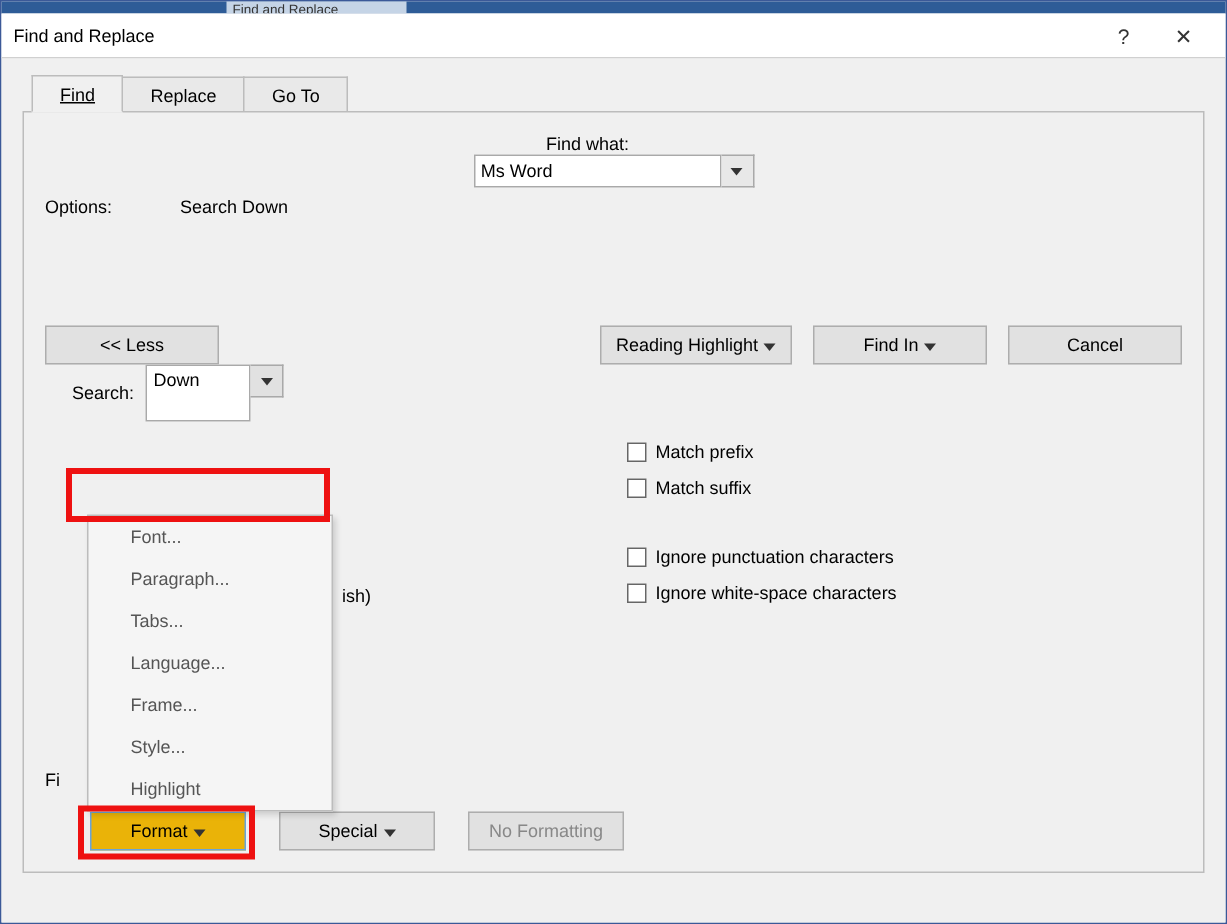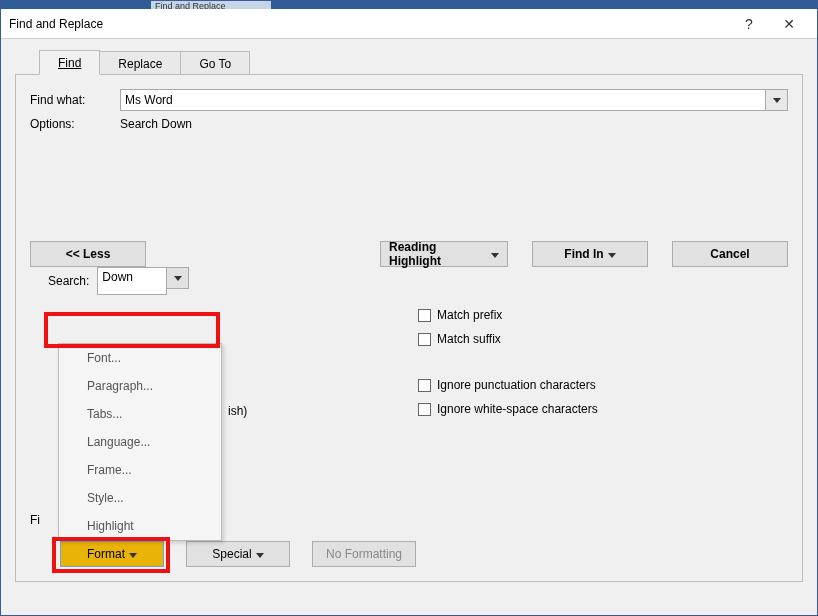--- a/index.html
+++ b/index.html
@@ -6,44 +6,44 @@
   body { margin: 0; background: #fff; font-size: 12px; color: #000; }
   .window { width: 818px; height: 616px; position: relative; border: 1px solid #3b5998; background: #f0f0f0; }
   
   .bgstrip { position:absolute; top:0; left:0; right:0; height:8px; background:#2e5c97; }
   .bgtab { position:absolute; top:0; left:150px; height:8px; width:120px; background:#c5d4e6; font-size:9px; padding:0 4px; color:#333; overflow:hidden; white-space:nowrap;}
   .titlebar { position:absolute; top:8px; left:0; right:0; height:30px; background:#fff; display:flex; align-items:center; padding:0 8px; border-bottom:1px solid #d0d0d0;}
   .titlebar .title { flex:1; font-size:12px; }
   .titlebar .winbtn { width:40px; height:28px; display:flex; align-items:center; justify-content:center; font-size:14px; color:#333; cursor:default;}
   .content { position:absolute; top:38px; left:0; right:0; bottom:0; background:#f0f0f0; padding:10px 14px 14px 14px;}
   
-  .tabrow { display:flex; align-items:flex-end; height:26px; margin-left:24px;text-align:center; }
+  .tabrow { display:flex; align-items:flex-end; height:26px; margin-left:6px;text-align:center; }
   .tab { padding:5px 18px 4px 18px; border:1px solid #bcbcbc; border-bottom:none; background:#e9e9e9; font-size:12px; margin-right:-1px; cursor:default; position:relative; }
   .tab.active { background:#f0f0f0; border-bottom:1px solid #f0f0f0; z-index:2; }
   .tabpanel { border:1px solid #bcbcbc; background:#f0f0f0; padding:14px 14px 10px 14px; margin-top:-1px; position:relative; height:508px; }
   
-  .row { display:flex; align-items:center; margin-bottom:6px;}
+  .row { display:flex; align-items:center; margin-bottom:6px;flex-direction:column;}
   .lbl { width:90px; }
   .combo { flex:1; display:flex; }
   .combo input { flex:1; height:22px; border:1px solid #a9a9a9; padding:2px 4px; font-size:12px; background:#fff; }
   .combo .ddbtn { width:22px; height:22px; border:1px solid #a9a9a9; border-left:none; background:#e8e8e8; display:flex; align-items:center; justify-content:center; }
   .optionsrow { display:flex; }
   .optionsrow .lbl { width:90px;}
   
-  .btnrow { display:flex; gap:24px; margin-top:110px;font-weight:bold; }
+  .btnrow { display:flex; gap:14px; margin-top:72px; }
   .btn { height:26px; border:1px solid #adadad; background:#e1e1e1; display:flex; align-items:center; justify-content:center; font-size:12px; padding:0 8px; cursor:default; }
   .btn.wide { width:116px; }
   .btn.wider { width:128px;}
   .caret { margin-left:4px; }
   .spaceflex { flex:1; }
   
   .sectlabel { margin:10px 0 6px 0; }
   .searchrow { display:flex; align-items:center; gap:8px; margin-left:18px; margin-bottom:8px;}
   .sel { display:flex; }
-  .sel .selval { width:70px; height:28px; border:1px solid #a9a9a9; background:#fff; padding:2px 4px;}
+  .sel .selval { width:70px; height:38px; border:1px solid #a9a9a9; background:#fff; padding:2px 4px;}
   .sel .selbtn { width:22px; height:22px; border:1px solid #a9a9a9; border-left:none; background:#e1e1e1; display:flex; align-items:center; justify-content:center;}
   .optgrid { display:flex; margin-left:18px; margin-top:2px;}
   .optcol { flex:1;}
   .chkline { display:flex; align-items:center; height:24px; gap:6px;}
   .chkbox { width:13px; height:13px; border:1px solid #666; background:#fff;}
   
   .bottomlabel { position:absolute; left:14px; bottom:54px;}
   .bottombtns { position:absolute; left:44px; bottom:14px; display:flex; gap:22px; align-items:center;}
   .btn.sm { width:104px; height:26px;}
   .btn.active { background:#eab308; border-color:#6aa4d8;}

